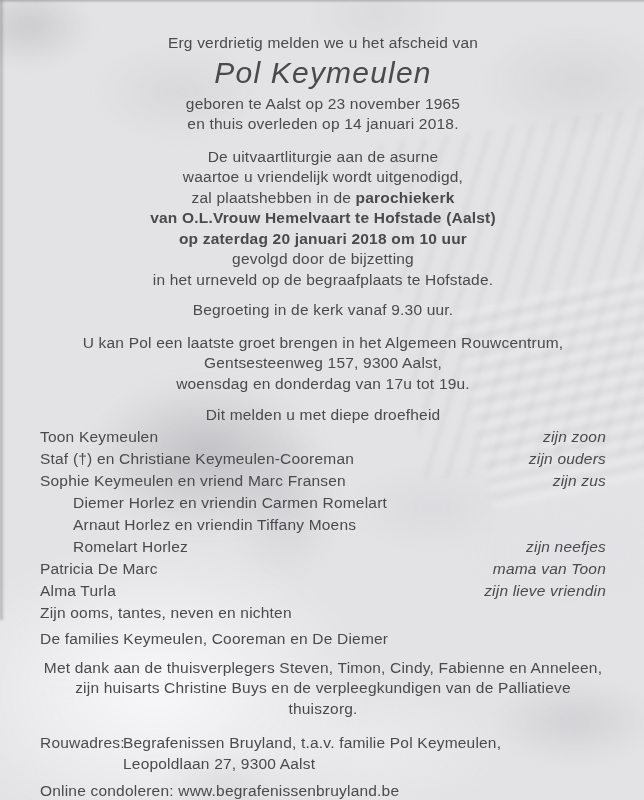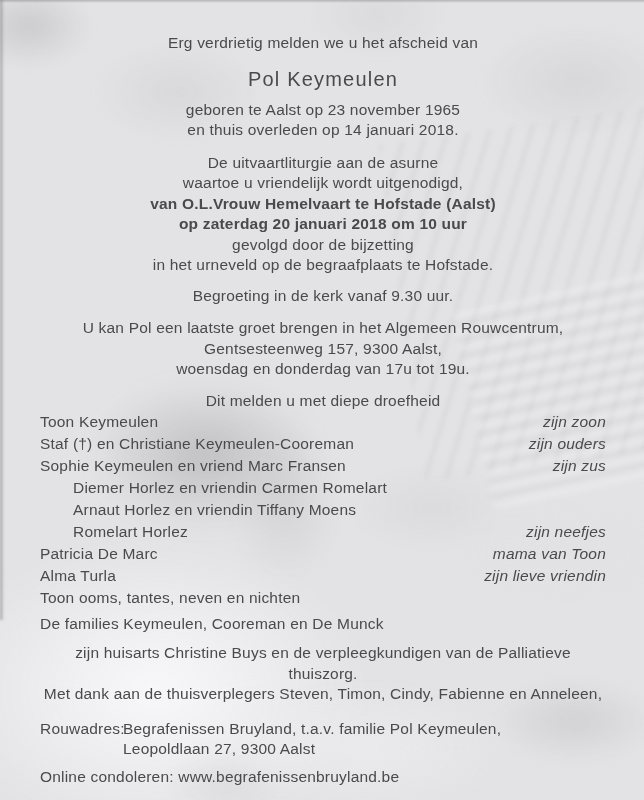--- a/index.html
+++ b/index.html
@@ -103,24 +103,25 @@
   .content {
     position: relative;
     padding: 33px 38px 0 40px;
     box-sizing: border-box;
     width: 644px;
   }
   .center { text-align: center; }
   .b { font-weight: bold; }
 
   .deceased-name {
-    font-size: 20px;
+    font-size: 30px;
     line-height: 30px;
     letter-spacing: 1.2px;
-    margin-top: 10px;
+    margin-top: 4px;
+    font-style: italic;
   }
   .birth-block   { margin-top: 6px; }
   .service-block { margin-top: 12px; }
   .greeting      { margin-top: 10px; }
   .visitation    { margin-top: 12px; }
   .announce      { margin-top: 11px; text-align: center; }
 
   .family-list { margin-top: 0; }
   .family-row {
     display: flex;
@@ -165,20 +166,21 @@
     <div class="center deceased-name">Pol Keymeulen</div>
 
     <div class="center birth-block">
       <div>geboren te Aalst op 23 november 1965</div>
       <div>en thuis overleden op 14 januari 2018.</div>
     </div>
 
     <div class="center service-block">
       <div>De uitvaartliturgie aan de asurne</div>
       <div>waartoe u vriendelijk wordt uitgenodigd,</div>
+      <div><span>zal plaatshebben in de</span> <span class="b">parochiekerk</span></div>
       <div class="b">van O.L.Vrouw Hemelvaart te Hofstade (Aalst)</div>
       <div class="b">op zaterdag 20 januari 2018 om 10 uur</div>
       <div>gevolgd door de bijzetting</div>
       <div>in het urneveld op de begraafplaats te Hofstade.</div>
     </div>
 
     <div class="center greeting">Begroeting in de kerk vanaf 9.30 uur.</div>
 
     <div class="center visitation">
       <div>U kan Pol een laatste groet brengen in het Algemeen Rouwcentrum,</div>
@@ -215,30 +217,30 @@
       </div>
       <div class="family-row">
         <span>Patricia De Marc</span>
         <span class="rel">mama van Toon</span>
       </div>
       <div class="family-row">
         <span>Alma Turla</span>
         <span class="rel">zijn lieve vriendin</span>
       </div>
       <div class="family-row">
-        <span>Toon ooms, tantes, neven en nichten</span>
+        <span>Zijn ooms, tantes, neven en nichten</span>
         <span class="rel"></span>
       </div>
     </div>
 
-    <div class="families-line">De families Keymeulen, Cooreman en De Munck</div>
+    <div class="families-line">De families Keymeulen, Cooreman en De Diemer</div>
 
     <div class="thanks">
+      <div>Met dank aan de thuisverplegers Steven, Timon, Cindy, Fabienne en Anneleen,</div>
       <div>zijn huisarts Christine Buys en de verpleegkundigen van de Palliatieve thuiszorg.</div>
-      <div>Met dank aan de thuisverplegers Steven, Timon, Cindy, Fabienne en Anneleen,</div>
     </div>
 
     <div class="rouwadres">
       <span class="label">Rouwadres:</span>
       <span>
         <span>Begrafenissen Bruyland, t.a.v. familie Pol Keymeulen,</span><br>
         <span>Leopoldlaan 27, 9300 Aalst</span>
       </span>
     </div>
 

